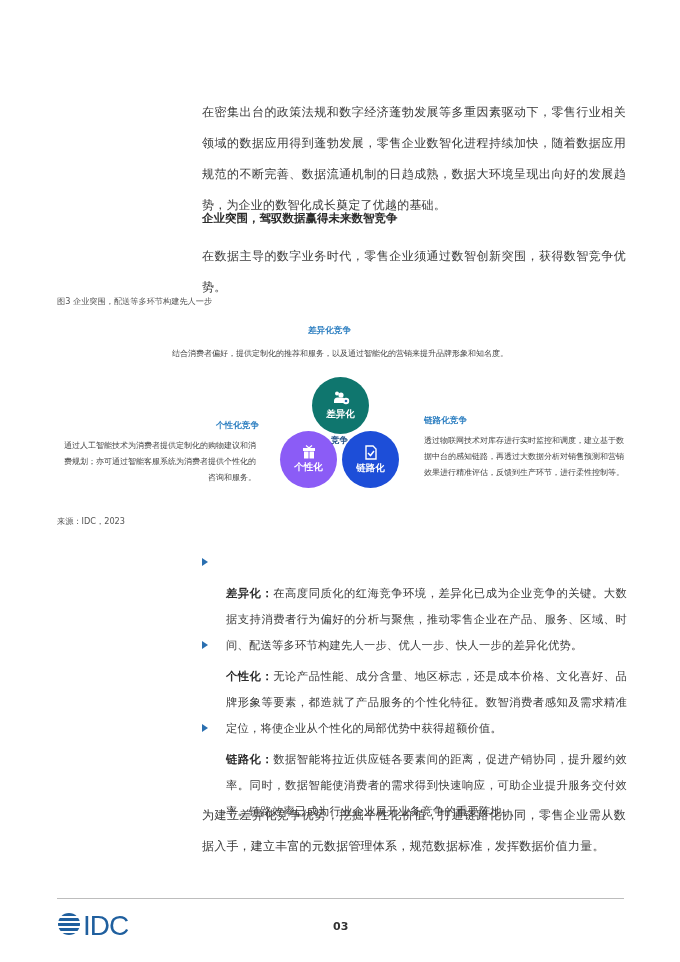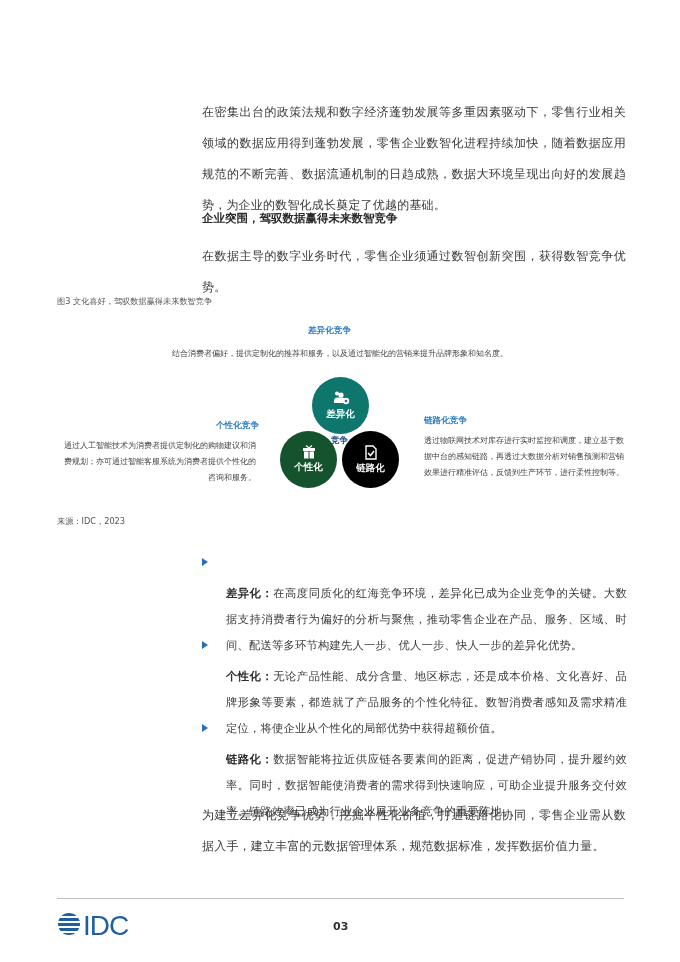--- a/index.html
+++ b/index.html
@@ -32,21 +32,21 @@
 </head>
 <body>
 
 <div class="para" style="top:97px;">在密集出台的政策法规和数字经济蓬勃发展等多重因素驱动下，零售行业相关领域的数据应用得到蓬勃发展，零售企业数智化进程持续加快，随着数据应用规范的不断完善、数据流通机制的日趋成熟，数据大环境呈现出向好的发展趋势，为企业的数智化成长奠定了优越的基础。</div>
 
 <div class="heading" style="top:211px;">企业突围，驾驭数据赢得未来数智竞争</div>
 
 <div class="para" style="top:241px;">在数据主导的数字业务时代，零售企业须通过数智创新突围，获得数智竞争优势。</div>
 
 <div>
-  <div class="fig-caption">图3 文化喜好，驾驭数据赢得未来数智竞争</div>
+  <div class="fig-caption">图3 企业突围，配送等多环节构建先人一步</div>
 
   <div class="fig-title" style="left:308px; top:325px;">差异化竞争</div>
   <div class="fig-text" style="left:172px; top:346px; width:336px; text-align:center;">结合消费者偏好，提供定制化的推荐和服务，以及通过智能化的营销来提升品牌形象和知名度。</div>
 
   <div class="fig-title" style="left:216px; top:420px;">个性化竞争</div>
   <div class="fig-text" style="left:60px; top:438px; width:196px; text-align:right;">通过人工智能技术为消费者提供定制化的购物建议和消费规划；亦可通过智能客服系统为消费者提供个性化的咨询和服务。</div>
 
   <div class="fig-title" style="left:424px; top:415px;">链路化竞争</div>
   <div class="fig-text" style="left:424px; top:433px; width:200px; text-align:justify;">透过物联网技术对库存进行实时监控和调度，建立基于数据中台的感知链路，再透过大数据分析对销售预测和营销效果进行精准评估，反馈到生产环节，进行柔性控制等。</div>
 
@@ -56,33 +56,33 @@
         <circle cx="5" cy="2.5" r="2" fill="#fff"></circle>
         <circle cx="9" cy="4" r="2.6" fill="#fff"></circle>
         <path d="M2 10 Q2 6.5 5.5 6.5 L10 6.5 Q13 6.5 13 10 L13 12 L2 12 Z" fill="#fff"></path>
         <circle cx="14" cy="10" r="3.2" fill="#fff"></circle>
         <circle cx="14" cy="10" r="1.3" fill="#2469a8"></circle>
       </svg>
     </span>
     <span>差异化</span>
   </div>
 
-  <div class="circle" style="left:280px; top:431px; width:57px; height:57px; background:#14532d;">
+  <div class="circle" style="left:280px; top:431px; width:57px; height:57px; background:#8b5cf6;">
     <span>
       <svg width="14" height="14" viewBox="0 0 14 14">
         <rect x="1" y="3" width="12" height="3" fill="#fff"></rect>
         <rect x="2" y="6.5" width="4.5" height="7" fill="#fff"></rect>
         <rect x="7.5" y="6.5" width="4.5" height="7" fill="#fff"></rect>
         <path d="M4 0.5 L7 3 L10 0.5" stroke="#fff" stroke-width="1.2" fill="none"></path>
       </svg>
     </span>
     <span>个性化</span>
   </div>
 
-  <div class="circle" style="left:342px; top:431px; width:57px; height:57px; background:#000000;text-align:right;">
+  <div class="circle" style="left:342px; top:431px; width:57px; height:57px; background:#1d4ed8;text-align:right;">
     <span>
       <svg width="15" height="15" viewBox="0 0 15 15">
         <path d="M3 1 L10 1 L13 4 L13 14 L3 14 Z" stroke="#fff" stroke-width="1.4" fill="none"></path>
         <path d="M5 8 L7.5 10.5 L11 6" stroke="#fff" stroke-width="1.5" fill="none"></path>
       </svg>
     </span>
     <span>链路化</span>
   </div>
 
   <div class="abs" style="left:331px; top:435px; font-size:8.5px; font-weight:bold; color:#1f4f86;">竞争</div>

